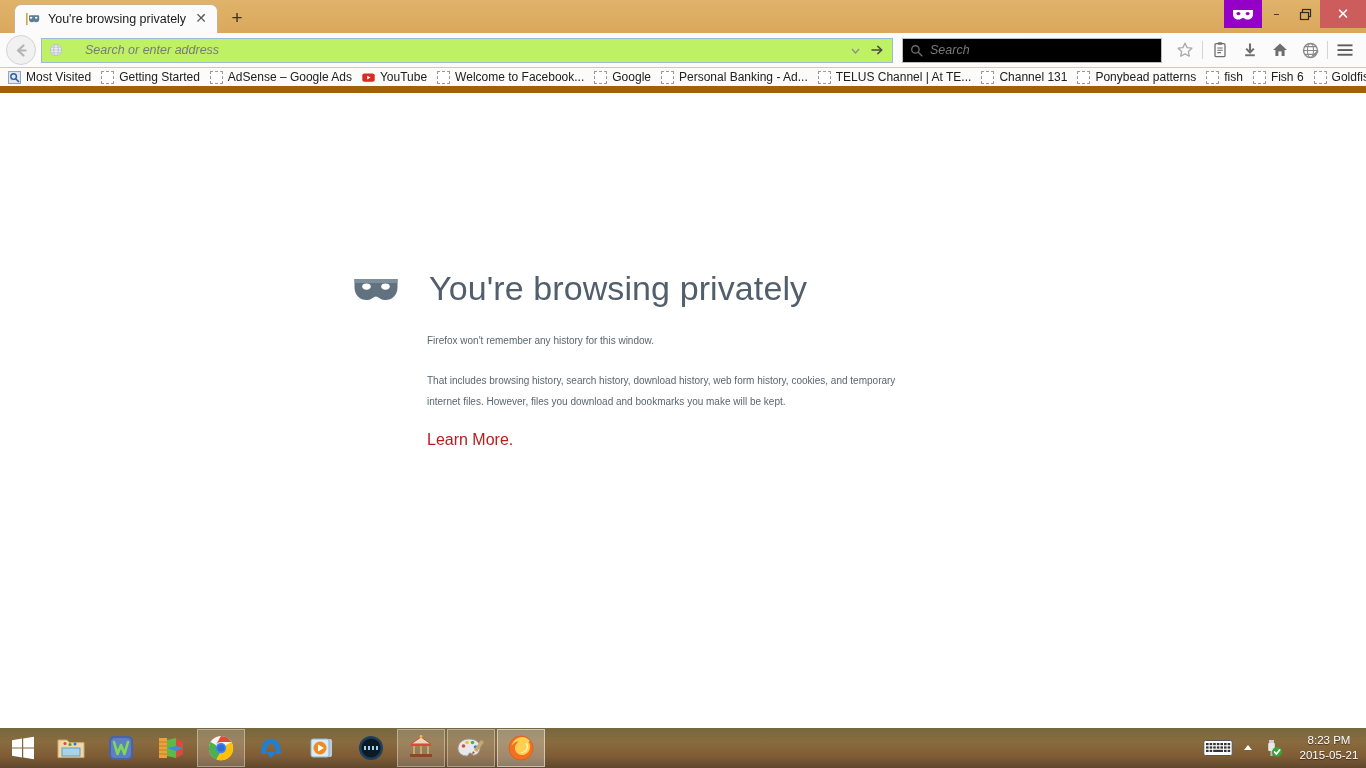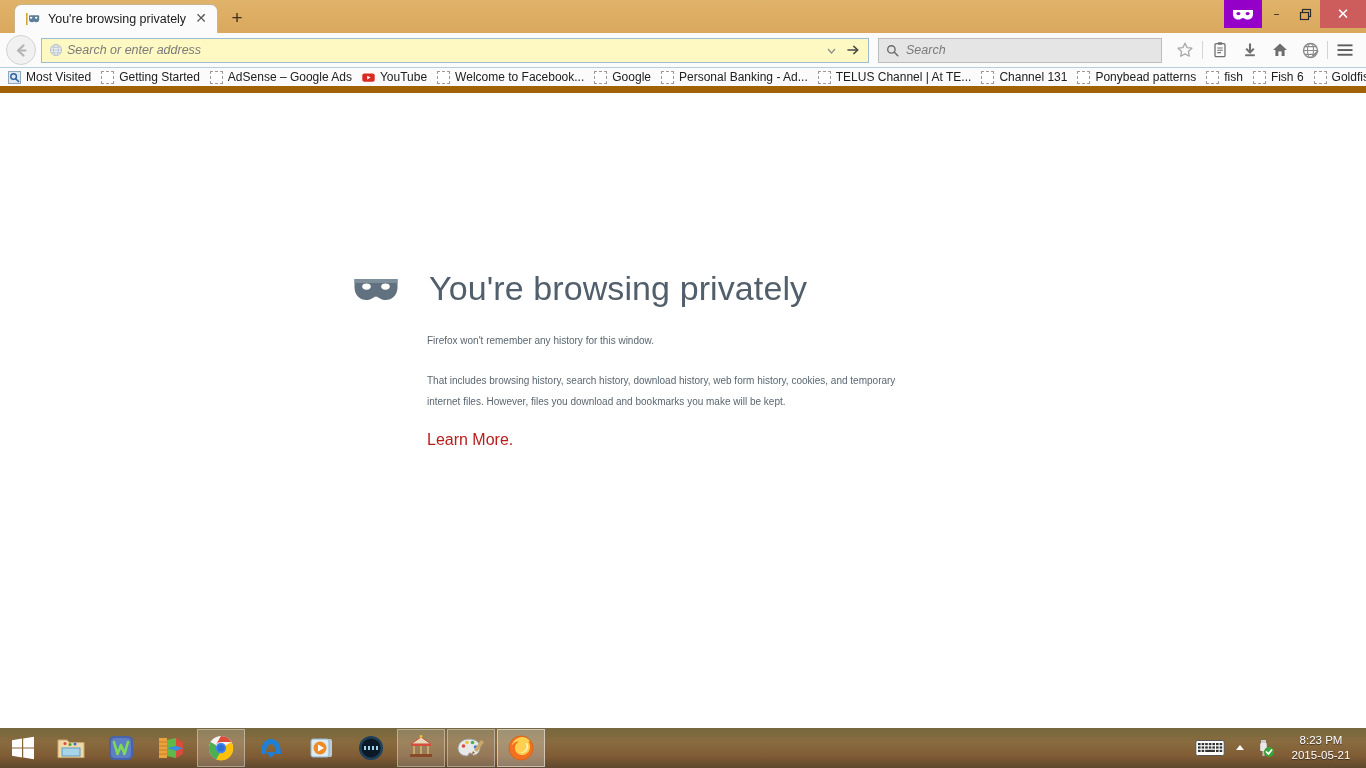--- a/index.html
+++ b/index.html
@@ -56,31 +56,31 @@
     background: #fbfbfb; border-bottom: 1px solid #b6cede;
     display: flex; align-items: center; padding: 0 6px;
   }
   .backbtn {
     width: 30px; height: 30px; border-radius: 50%;
     background: #f1f1f1; border: 1px solid #d3d3d3;
     display: flex; align-items: center; justify-content: center;
     margin-right: 5px; cursor: pointer;
   }
   .urlbar {
-    flex: 1; height: 25px; background: #fef9c3;
+    flex: 1; height: 25px; background: #bef264;
     border: 1px solid #9bbcd4; display: flex; align-items: center;
-    padding: 0 4px; gap: 4px; min-width: 0;
+    padding: 0 4px; gap: 22px; min-width: 0;
   }
   .url-placeholder {
     flex: 1; font-size: 12.5px; font-style: italic; color: #7a7a7a;
     white-space: nowrap; overflow: hidden;
   }
   .url-actions { display: flex; align-items: center; gap: 9px; padding-right: 4px; }
   .searchbar {
-    width: 284px; height: 25px; background: #e5e5e5; border: 1px solid #bdbdbd;
+    width: 260px; height: 25px; background: #000000; border: 1px solid #bdbdbd;
     display: flex; align-items: center; gap: 7px; padding: 0 7px; margin-left: 9px;
   }
   .search-placeholder { font-size: 12.5px; font-style: italic; color: #7a7a7a; }
   .tb-icons { display: flex; align-items: center; gap: 0px; margin-left: 8px; }
   .tb-icon {
     width: 30px; height: 28px; display: flex; align-items: center; justify-content: center;
     cursor: pointer;
   }
   .tb-sep { width: 1px; height: 18px; background: #d4d4d4; margin: 0 2px; }
 
@@ -131,21 +131,21 @@
   }
   .tasks { display: flex; align-items: center; height: 40px; }
   .task {
     width: 48px; height: 38px; display: flex; align-items: center; justify-content: center;
     cursor: pointer; margin: 0 1px;
   }
   .task.running { background: rgba(255,255,255,0.17); border: 1px solid rgba(255,255,255,0.36); }
   .task.active { background: rgba(255,255,255,0.28); border: 1px solid rgba(255,255,255,0.5); }
   .tray {
     margin-left: auto; display: flex; align-items: center; gap: 9px;
-    height: 40px; padding-right: 8px;
+    height: 40px; 
   }
   .tray-ico { display: flex; align-items: center; justify-content: center; cursor: pointer; }
   .clock {
     display: flex; flex-direction: column; align-items: center; justify-content: center;
     color: #fff; font-size: 11.5px; line-height: 15px; cursor: pointer;
     min-width: 74px; text-shadow: 0 1px 1px rgba(0,0,0,0.55);
   }
 </style>
 </head>
 <body>

